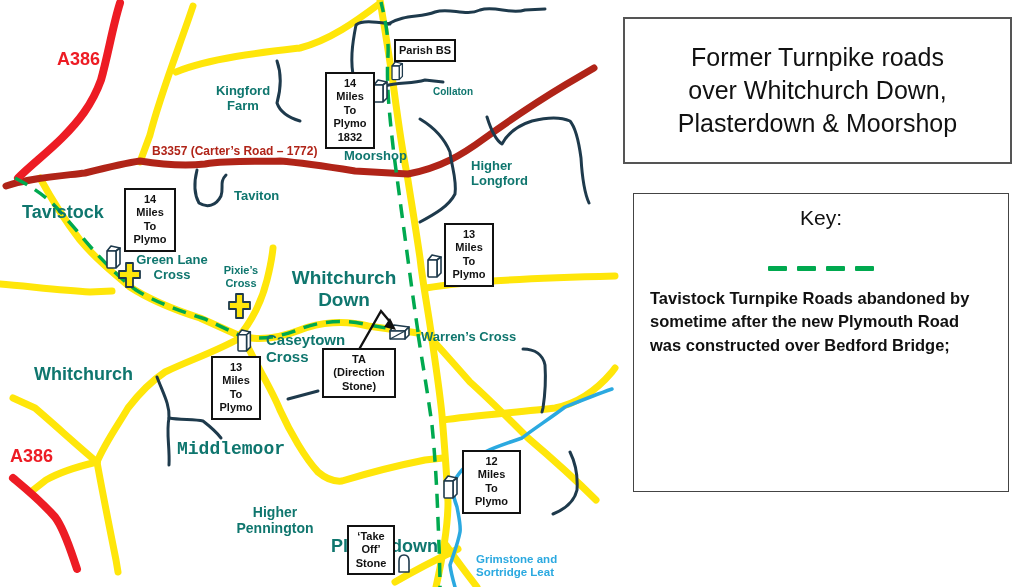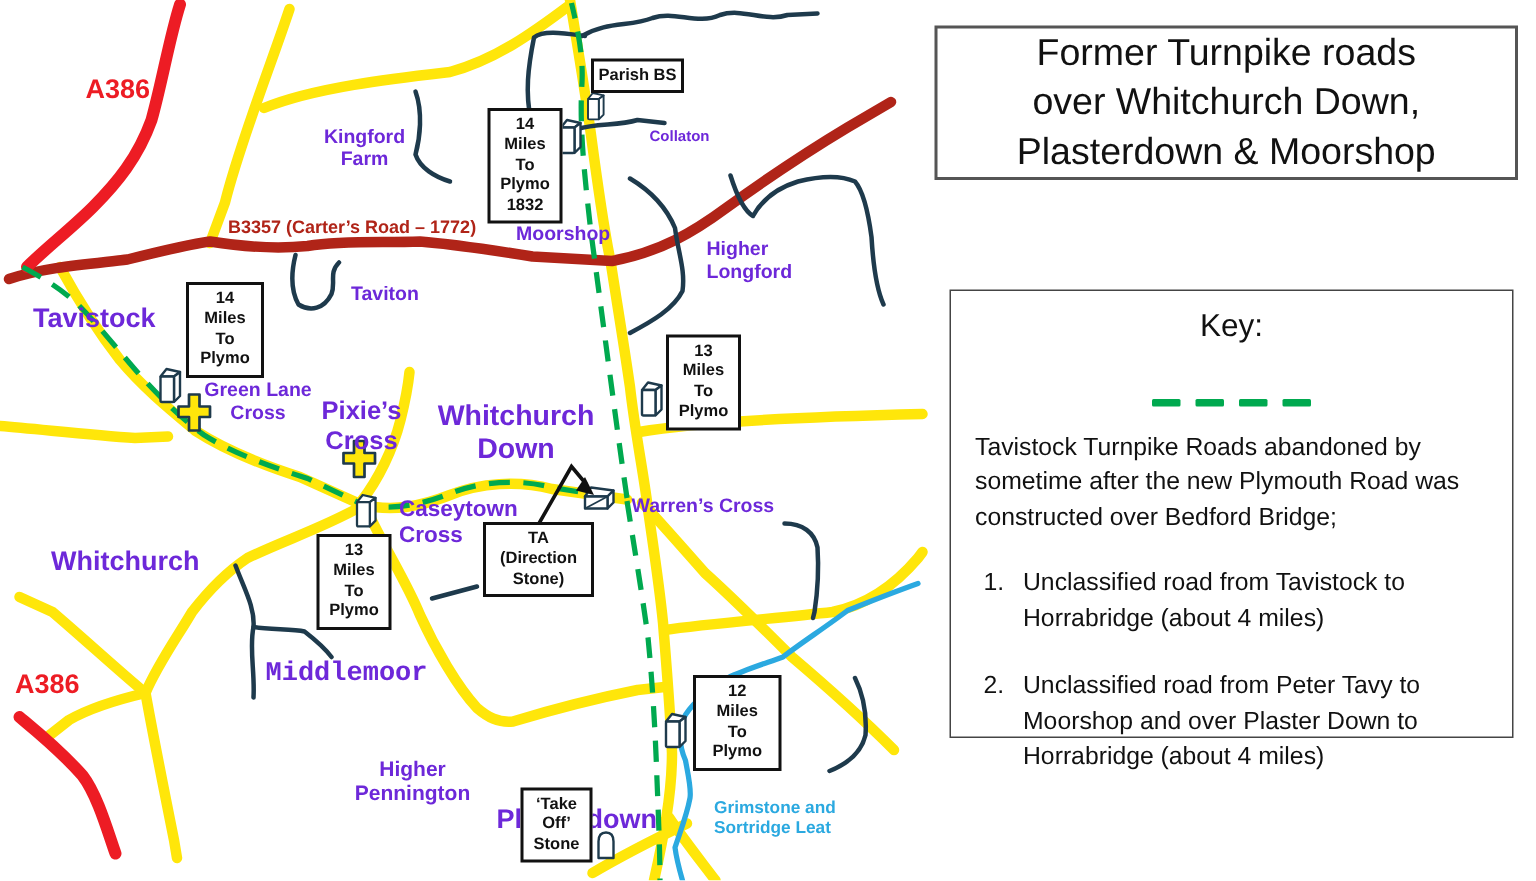--- a/index.html
+++ b/index.html
@@ -1,36 +1,36 @@
 <!DOCTYPE html>
 <html style="--a386-red: #ED1C24; --b3357-red: #B02418; --road-yellow: #FFE60A; --route-green: #00A94F; --stream-navy: #1E3A4C; --leat-blue: #2BA9E0; --text-black: #111111;"><head>
 <meta charset="utf-8">
 <style>
   html,body{margin:0;padding:0;background:#fff;}
   .stage{position:relative;width:1024px;height:587px;background:#fff;overflow:hidden;
          font-family:"Liberation Sans","DejaVu Sans",sans-serif;color:var(--text-black,#111);}
   .map-area{position:absolute;left:0;top:0;width:620px;height:587px;}
   .map-area svg{position:absolute;left:0;top:0;}
-  .lbl{position:absolute;font-weight:bold;line-height:1.15;white-space:pre-line;color:#6d28d9;}
+  .lbl{position:absolute;font-weight:bold;line-height:1.15;white-space:pre-line;color:#0f766e;}
   .center{text-align:center;}
   .red{color:var(--a386-red,#ED1C24);}
   .darkred{color:var(--b3357-red,#B02418);}
-  .leatcolor{color:var(--leat-blue,#2BA9E0);}
+  .leatcolor{color:var(--leat-blue,#2BA9E0);margin-top:20px;}
   .stonebox{position:absolute;box-sizing:border-box;background:#fff;border:2px solid #111;
             font-size:11px;font-weight:bold;line-height:1.22;text-align:center;
             padding:3px 2px;white-space:pre-line;}
   
   #lbl-tavistock{left:22px;top:202px;font-size:18px;}
   #lbl-kingford{left:198px;top:84px;width:90px;font-size:13px;}
   #lbl-collaton{left:433px;top:86px;font-size:10px;}
   #lbl-moorshop{left:344px;top:149px;font-size:13px;}
   #lbl-higher-longford{left:471px;top:159px;font-size:13px;}
   #lbl-taviton{left:234px;top:189px;font-size:13px;}
   #lbl-green-lane{left:127px;top:253px;width:90px;font-size:13px;}
-  #lbl-pixies{left:201px;top:264px;width:80px;font-size:17px;}
+  #lbl-pixies{left:201px;top:264px;width:80px;font-size:11px;}
   #lbl-whitchurch-down{left:274px;top:267px;width:140px;font-size:19px;line-height:1.18;}
   #lbl-caseytown{left:266px;top:331px;font-size:15px;}
   #lbl-warrens{left:421px;top:330px;font-size:13px;}
   #lbl-whitchurch{left:34px;top:364px;font-size:18px;}
   #lbl-middlemoor{left:177px;top:439px;font-size:18px;font-family:Liberation Mono, monospace;}
   #lbl-plasterdown{left:331px;top:488px;font-size:18px;margin-top:48px;}
   #lbl-higher-pennington{left:220px;top:504px;width:110px;font-size:14px;}
   #lbl-leat{left:476px;top:533px;font-size:11.5px;}
   #lbl-a386-n{left:57px;top:49px;font-size:18px;}
   #lbl-a386-s{left:10px;top:446px;font-size:18px;}
@@ -48,29 +48,29 @@
   .rd-y{stroke:var(--road-yellow,#FFE60A);stroke-width:7;fill:none;stroke-linecap:round;stroke-linejoin:round;}
   .rd-a{stroke:var(--a386-red,#ED1C24);stroke-width:8;fill:none;stroke-linecap:round;stroke-linejoin:round;}
   .rd-b{stroke:var(--b3357-red,#B02418);stroke-width:7;fill:none;stroke-linecap:round;stroke-linejoin:round;}
   .rt-g{stroke:var(--route-green,#00A94F);stroke-width:3.5;fill:none;stroke-dasharray:14 9;stroke-linecap:butt;}
   .stm{stroke:var(--stream-navy,#1E3A4C);stroke-width:3;fill:none;stroke-linecap:round;stroke-linejoin:round;}
   .leat{stroke:var(--leat-blue,#2BA9E0);stroke-width:3.5;fill:none;stroke-linecap:round;stroke-linejoin:round;}
   .ico{fill:#fff;stroke:var(--stream-navy,#1E3A4C);stroke-width:1.6;stroke-linejoin:round;}
   .crx{fill:var(--road-yellow,#FFE60A);stroke:var(--stream-navy,#1E3A4C);stroke-width:1.8;stroke-linejoin:round;}
   
   .title-box{position:absolute;left:623px;top:17px;width:389px;box-sizing:border-box;
-             border:2px solid #555;padding:0 6px;text-align:center;font-size:25px;
+             border:2px solid #555;padding:22px 6px;text-align:center;font-size:25px;
              line-height:1.32;white-space:pre-line;color:#111;}
   .key-box{position:absolute;left:633px;top:193px;width:376px;height:299px;box-sizing:border-box;
            border:1.5px solid #444;padding:12px 16px;color:#111;}
   .key-head{display:flex;align-items:center;gap:36px;flex-direction:column;}
   .key-title{font-size:21px;}
   .dashes{display:flex;gap:10px;}
   .dash{width:19px;height:5px;background:var(--route-green,#00A94F);border-radius:1px;}
-  .key-intro{margin:16px 0 0 0;font-size:16.5px;line-height:1.42;}
+  .key-intro{margin:16px 0 0 0;font-size:16.5px;line-height:1.42;font-weight:bold;}
   .key-list{margin:20px 0 0 0;padding-left:24px;font-size:16.5px;line-height:1.42;}
   .key-list li{padding-left:8px;margin-bottom:22px;}
 </style>
 </head>
 <body>
 
 <div class="stage">
 
   <div class="map-area">
     <svg width="620" height="587" viewBox="0 0 620 587">
@@ -229,18 +229,14 @@
     <div class="key-head">
       <span class="key-title">Key:</span>
       <span class="dashes">
         <span class="dash"></span>
         <span class="dash"></span>
         <span class="dash"></span>
         <span class="dash"></span>
       </span>
     </div>
     <p class="key-intro">Tavistock Turnpike Roads abandoned by sometime after the new Plymouth Road was constructed over Bedford Bridge;</p>
-    <ol class="key-list">
-      <li>Unclassified road from Tavistock to Horrabridge (about 4 miles)</li>
-      <li>Unclassified road from Peter Tavy to Moorshop and over Plaster Down to Horrabridge (about 4 miles)</li>
-    </ol>
   </div>
 </div>
 
 </body></html>

